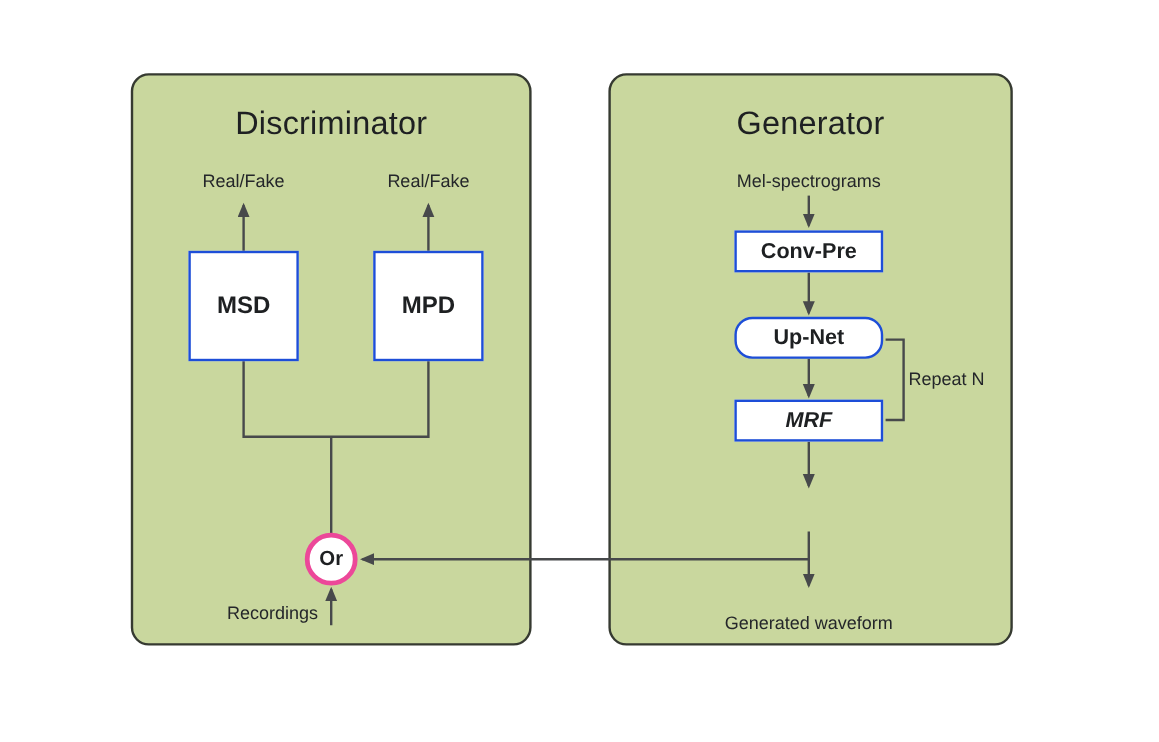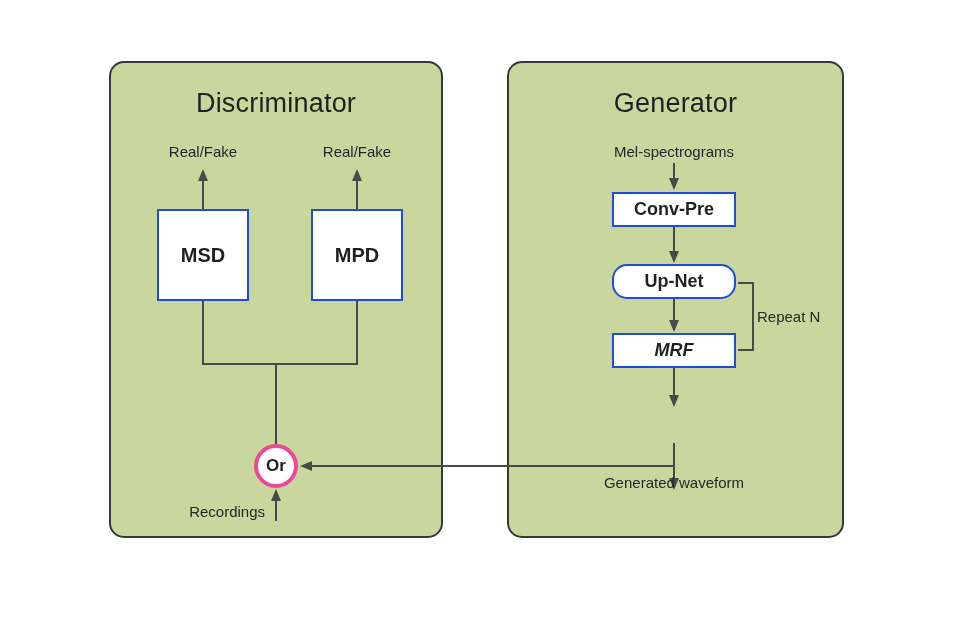--- a/index.html
+++ b/index.html
@@ -41,21 +41,21 @@
     position:absolute;left:254px;top:444px;width:44px;height:44px;box-sizing:border-box;
     background:#ffffff;border:4px solid #ec4899;border-radius:50%;
     display:flex;align-items:center;justify-content:center;
     font-weight:bold;font-size:17px;z-index:2;color:#1e2022;
   }
   #realfake-1{left:143px;top:143px;width:120px;}
   #realfake-2{left:297px;top:143px;width:120px;}
   #recordings-label{left:133px;top:503px;width:132px;text-align:right;}
   #mel-label{left:574px;top:143px;width:200px;}
   #repeat-label{left:757px;top:308px;width:80px;text-align:left;}
-  #genwave-label{left:574px;top:474px;width:200px;}
+  #genwave-label{left:574px;top:511px;width:200px;}
 </style>
 </head>
 <body>
 
 <div id="stage">
 
   <div class="panel" id="disc-panel"></div>
   <div class="panel" id="gen-panel"></div>
 
   <svg id="wires" width="966" height="618" viewBox="0 0 966 618">

